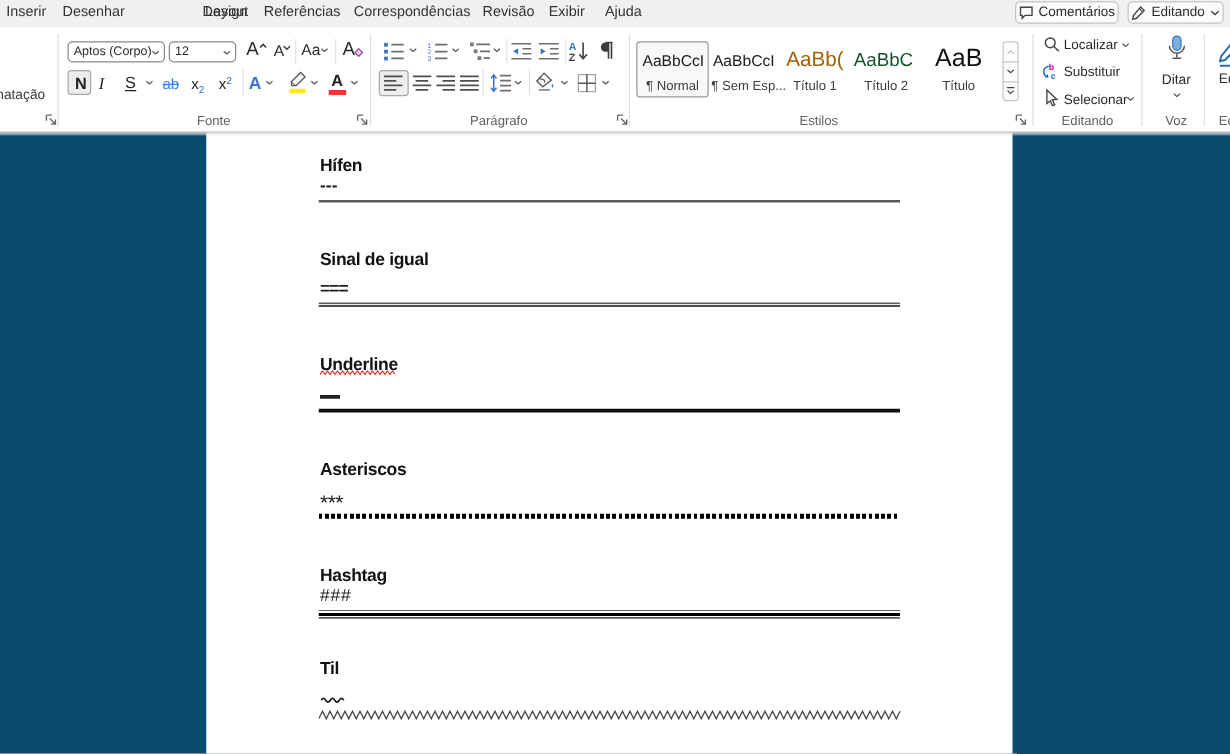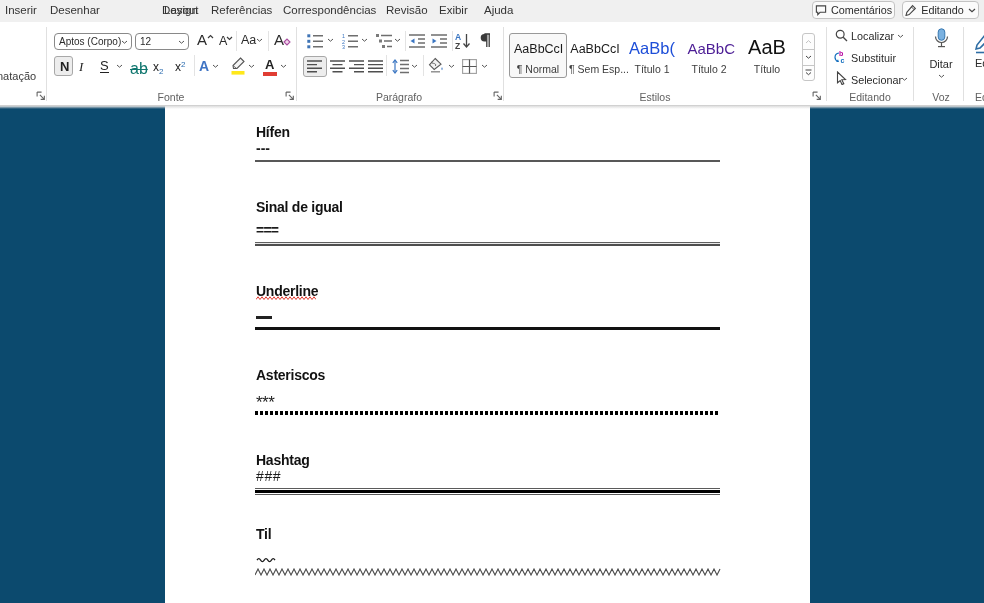--- a/index.html
+++ b/index.html
@@ -97,21 +97,21 @@
         <path d="M1 4 L4 1 L7 4 L4 7 Z" fill="#f3d4ec" stroke="#a94fa0" stroke-width="1.1"></path>
       </svg>
 
     <div class="ic" style="left:54px; top:34px; width:19px; height:20px; border:1px solid #a8a8a8; border-radius:3px; background:#ededed;"></div>
     <div class="ict" style="left:60px; top:37px; font-size:13px; font-weight:bold; color:#222;">N</div>
     <div class="ict" style="left:79px; top:37px; font-size:13px; font-style:italic; font-family:'Liberation Serif',serif; color:#222;">I</div>
     <div class="ict" style="left:100px; top:37px; font-size:13px; color:#222; border-bottom:1px solid #222; line-height:1;">S</div>
     <svg class="ic" style="left:116px; top:42px;" width="7" height="5" viewBox="0 0 7 5">
         <path d="M1 1 l2.5 2.2 L6 1" fill="none" stroke="#555" stroke-width="1"></path>
       </svg>
-    <div class="ict" style="left:130px; top:38px; font-size:16px; color:#0f766e; text-decoration:line-through;">ab</div>
+    <div class="ict" style="left:130px; top:38px; font-size:12px; color:#3b82f6; text-decoration:line-through;">ab</div>
     <div class="ict" style="left:153px; top:38px; font-size:12px; color:#222;">x<span style="font-size:8px; color:#2b6cb0; vertical-align:-3px;">2</span></div>
     <div class="ict" style="left:175px; top:38px; font-size:12px; color:#222;">x<span style="font-size:8px; color:#2b6cb0; vertical-align:4px;">2</span></div>
     <div class="sdiv" style="left:194px; top:33px; height:21px;"></div>
     <div class="ict" style="left:199px; top:36px; font-size:14px; font-weight:bold; color:#3f74c4;">A</div>
     <svg class="ic" style="left:212px; top:42px;" width="7" height="5" viewBox="0 0 7 5">
         <path d="M1 1 l2.5 2.2 L6 1" fill="none" stroke="#555" stroke-width="1"></path>
       </svg>
 
     <svg class="ic" style="left:230px; top:34px;" width="16" height="20" viewBox="0 0 16 20">
         <path d="M10.5 2 L14 5.5 L7 12.5 L3.5 12.5 L3 9.5 Z" fill="#f5f5f5" stroke="#555" stroke-width="1.1"></path>
@@ -235,23 +235,23 @@
     <svg class="launch" style="left:493px;" width="9" height="9" viewBox="0 0 9 9">
         <path d="M1 1 H5 M1 1 V5" stroke="#666" stroke-width="1" fill="none"></path>
         <path d="M3.5 3.5 L7.5 7.5 M7.5 4.2 V7.5 H4.2" stroke="#666" stroke-width="1" fill="none"></path>
       </svg>
 
     <div class="ic" style="left:509px; top:11px; width:58px; height:45px; border:1px solid #999; border-radius:3px; background:#f8f8f8;"></div>
     <div class="ict" style="left:514px; top:20px; width:48px; text-align:center; font-size:12.5px; color:#1a1a1a;">AaBbCcI</div>
     <div class="ict" style="left:514px; top:41px; width:48px; text-align:center; font-size:10.5px; color:#3d3d3d;">¶ Normal</div>
     <div class="ict" style="left:569px; top:20px; width:52px; text-align:center; font-size:12.5px; color:#1a1a1a;">AaBbCcI</div>
     <div class="ict" style="left:569px; top:41px; width:52px; text-align:center; font-size:10.5px; color:#3d3d3d;">¶ Sem Esp...</div>
-    <div class="ict" style="left:626px; top:17px; width:52px; text-align:center; font-size:16.5px; color:#1d4ed8;">AaBb(</div>
+    <div class="ict" style="left:626px; top:17px; width:52px; text-align:center; font-size:16.5px; color:#a16207;">AaBb(</div>
     <div class="ict" style="left:626px; top:41px; width:52px; text-align:center; font-size:10.5px; color:#3d3d3d;">Título 1</div>
-    <div class="ict" style="left:683px; top:18px; width:52px; text-align:right; font-size:15px; color:#4c1d95;">AaBbC</div>
+    <div class="ict" style="left:683px; top:18px; width:52px; text-align:left; font-size:15px; color:#14532d;">AaBbC</div>
     <div class="ict" style="left:683px; top:41px; width:52px; text-align:center; font-size:10.5px; color:#3d3d3d;">Título 2</div>
     <div class="ict" style="left:739px; top:14px; width:56px; text-align:center; font-size:20px; color:#111;">AaB</div>
     <div class="ict" style="left:739px; top:41px; width:56px; text-align:center; font-size:10.5px; color:#3d3d3d;">Título</div>
 
     <div class="ic" style="left:802px; top:11px; width:13px; height:48px; border:1px solid #c6c6c6; border-radius:3px; background:#fdfdfd;"></div>
     <div class="ic" style="left:802px; top:27px; width:13px; height:1px; background:#c6c6c6;"></div>
     <div class="ic" style="left:802px; top:43px; width:13px; height:1px; background:#c6c6c6;"></div>
     <svg class="ic" style="left:805px; top:17px;" width="7" height="5" viewBox="0 0 7 5">
         <path d="M1 4 l2.5 -2.4 L6 4" fill="none" stroke="#c2c2c2" stroke-width="1"></path>
       </svg>

